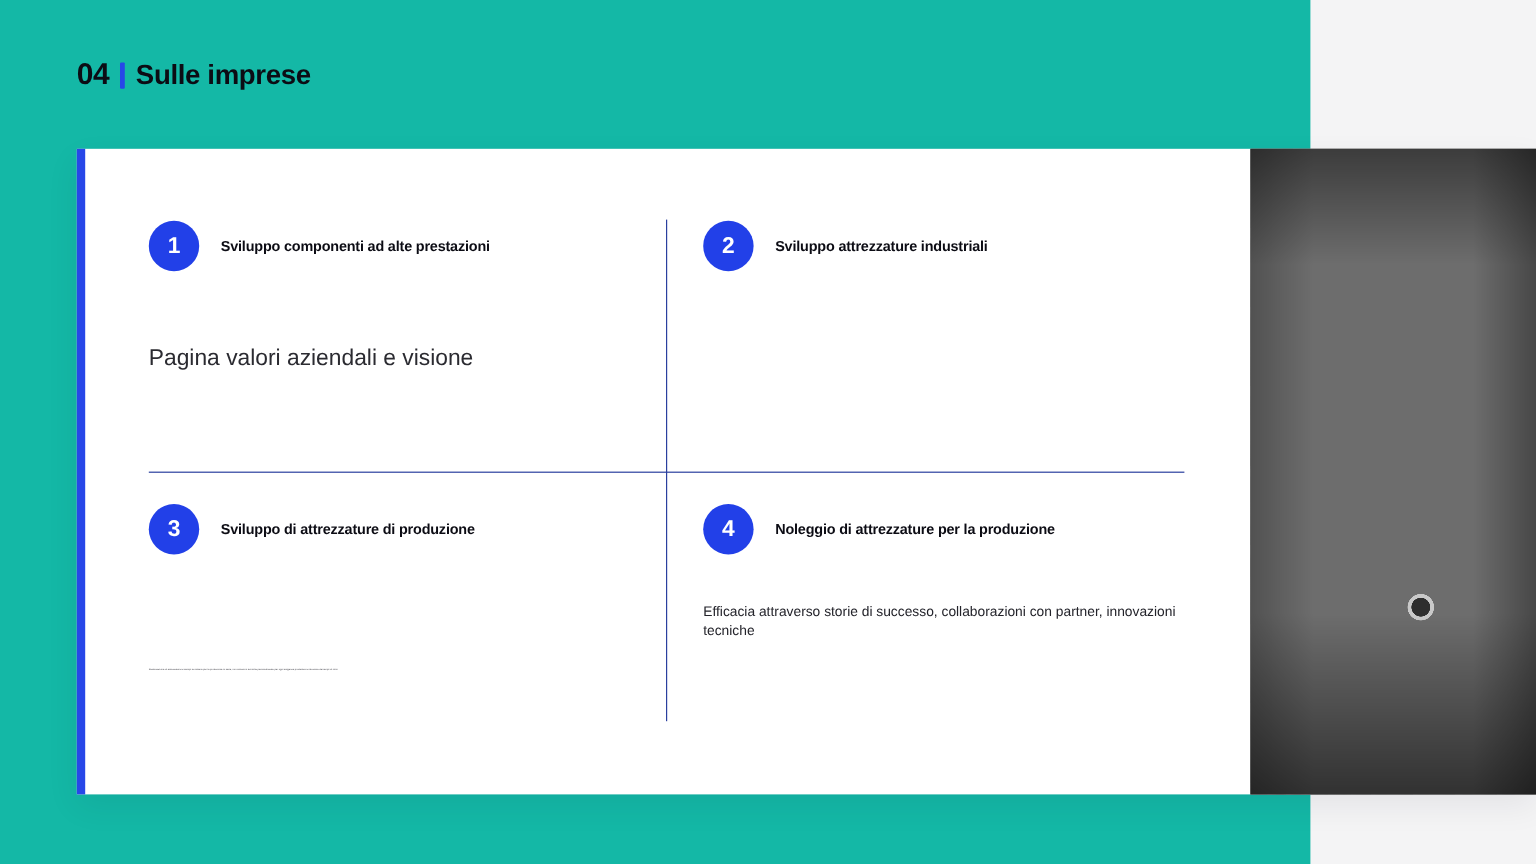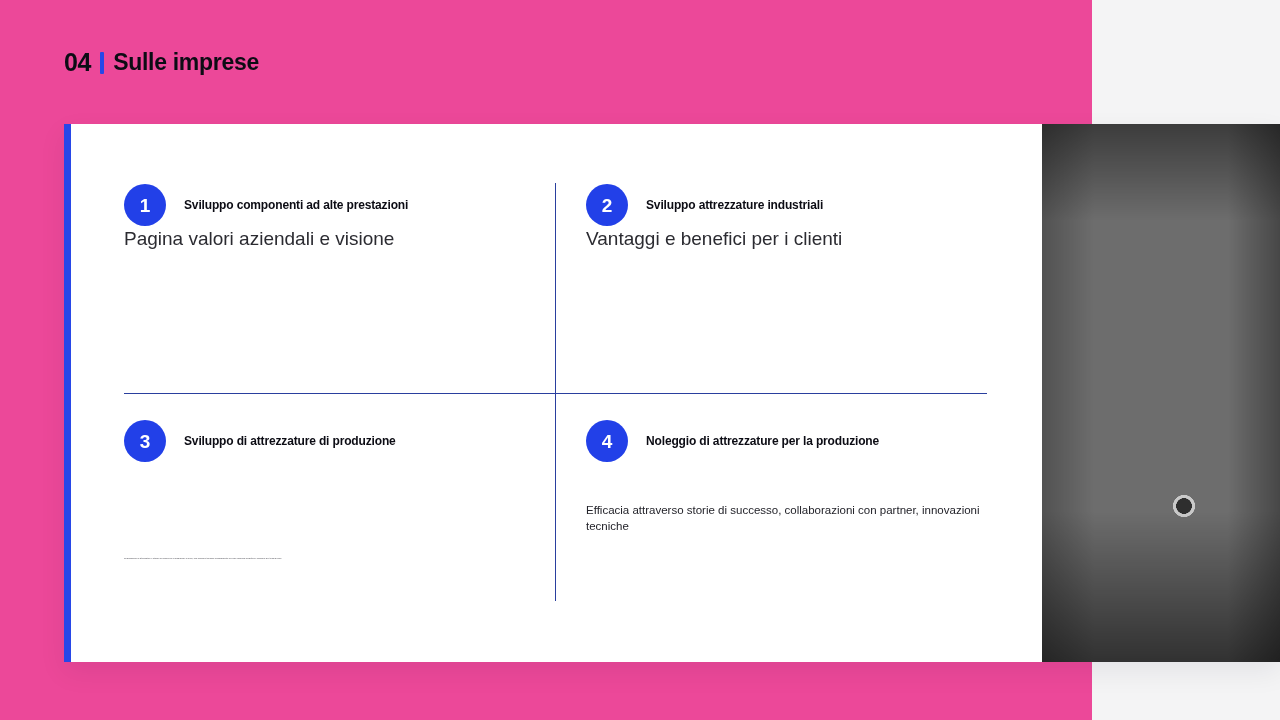--- a/index.html
+++ b/index.html
@@ -12,21 +12,21 @@
     overflow: hidden;
     background: #f4f4f5;
     font-family: "Liberation Sans", sans-serif;
     -webkit-font-smoothing: antialiased;
   }
 
   #slide {
     position: relative;
     width: 1092px;
     height: 720px;
-    background: #ec4899;
+    background: #14b8a6;
   }
 
   
   #header {
     position: absolute;
     left: 64px;
     top: 48px;
     display: flex;
     align-items: center;
     gap: 9px;
@@ -210,20 +210,21 @@
     line-height: 1.2;
   }
 
   .quad-body {
     color: #2b2b31;
     font-weight: normal;
   }
   .quad-body.lg {
     font-size: 19px;
     line-height: 1.35;
+    margin-top: 60px;
   }
   .quad-body.sm {
     font-size: 11.5px;
     line-height: 1.4;
     margin-top: 40px;
     color: #23232a;
   }
   .quad-body.micro {
     font-size: 2.1px;
     line-height: 1.3;
@@ -260,21 +261,20 @@
           <div class="quad-title">Sviluppo componenti ad alte prestazioni</div>
         </div>
         <div class="quad-body lg">Pagina valori aziendali e visione</div>
       </div>
 
       <div class="quad q2">
         <div class="quad-head">
           <div class="badge">2</div>
           <div class="quad-title">Sviluppo attrezzature industriali</div>
         </div>
-        <div class="quad-body lg">Vantaggi e benefici per i clienti</div>
       </div>
 
       <div class="quad q3">
         <div class="quad-head">
           <div class="badge">3</div>
           <div class="quad-title">Sviluppo di attrezzature di produzione</div>
         </div>
         <div class="quad-body micro">Realizzazione di attrezzature e stampi su misura per la produzione in serie, con soluzioni tecniche personalizzate per ogni esigenza produttiva e riduzione dei tempi di ciclo</div>
       </div>
 

